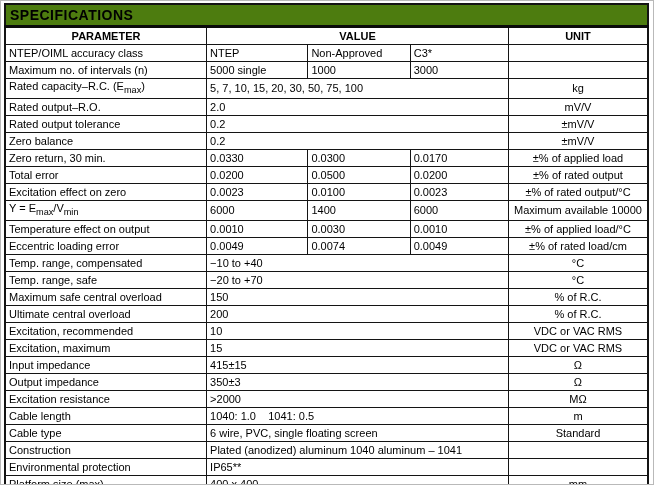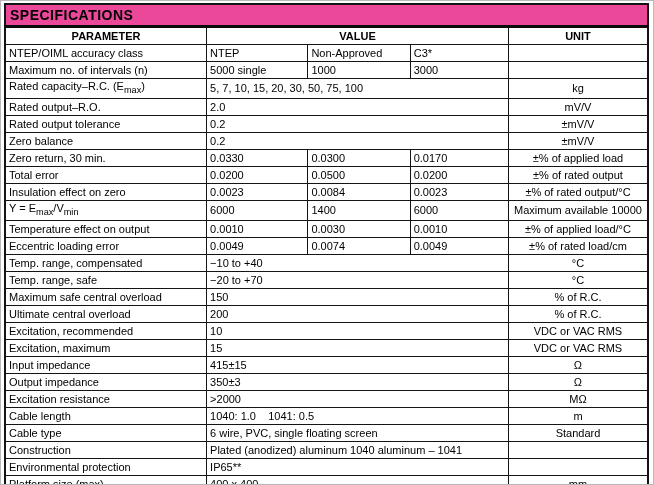--- a/index.html
+++ b/index.html
@@ -27,21 +27,21 @@
     font-size: 11px;
     line-height: 13px;
     padding: 1px 3px;
     overflow: hidden;
     vertical-align: middle;
   }
   
   table.spec { border: 2px solid #141414; }
 
   tr.title-row td {
-    background: #ec4899;
+    background: #4d7c0f;
     font-size: 14px;
     font-weight: bold;
     letter-spacing: 0.5px;
     padding: 2px 4px;
     height: 16px;
     border-bottom: 3px solid #0a0a0a;
   }
   tr.head-row th {
     font-weight: bold;
     height: 14px;
@@ -124,23 +124,23 @@
           <td class="unit">±% of applied load</td>
         </tr>
         <tr>
           <td class="param">Total error</td>
           <td class="val">0.0200</td>
           <td class="val">0.0500</td>
           <td class="val">0.0200</td>
           <td class="unit">±% of rated output</td>
         </tr>
         <tr>
-          <td class="param">Insulation effect on zero</td>
+          <td class="param">Excitation effect on zero</td>
           <td class="val">0.0023</td>
-          <td class="val">0.0084</td>
+          <td class="val">0.0100</td>
           <td class="val">0.0023</td>
           <td class="unit">±% of rated output/°C</td>
         </tr>
         <tr>
           <td class="param"><span>Y = E</span><sub>max</sub><span>/V</span><sub>min</sub></td>
           <td class="val">6000</td>
           <td class="val">1400</td>
           <td class="val">6000</td>
           <td class="unit">Maximum available 10000</td>
         </tr>

